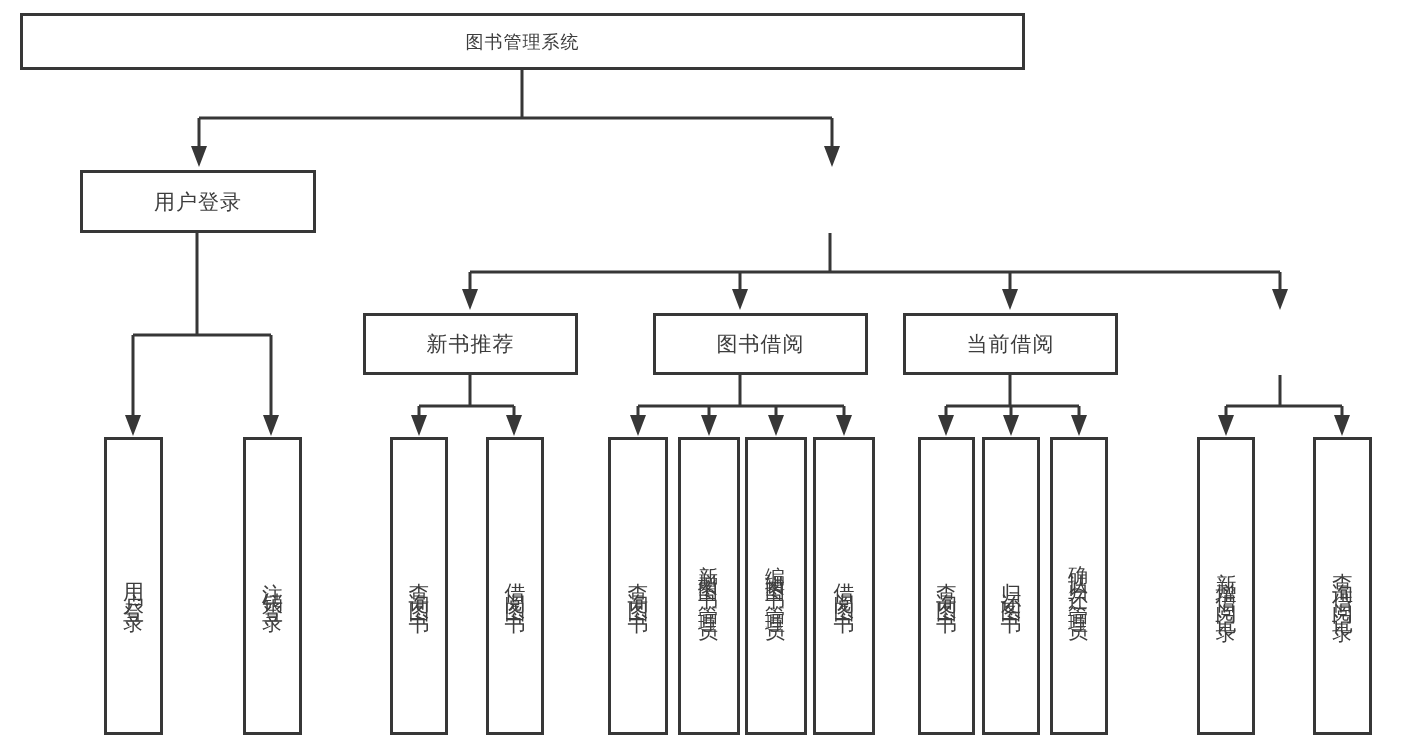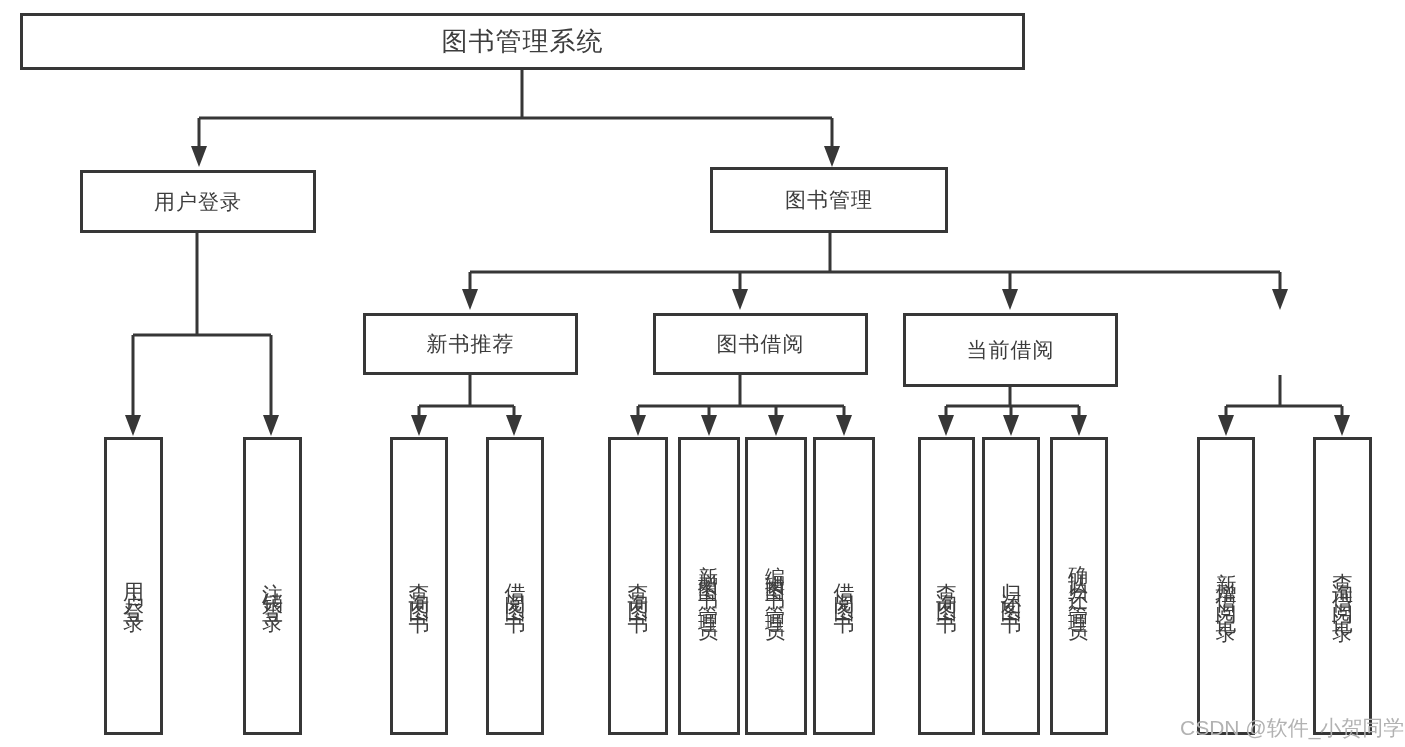--- a/index.html
+++ b/index.html
@@ -31,26 +31,26 @@
   .vbox {
     writing-mode: vertical-rl;
     text-orientation: mixed;
     font-size: 21px;
     letter-spacing: 10px;
     text-align: center;
   }
   .vlong { font-size: 20px; letter-spacing: 8px; }
 
   
-  .n-root      { left: 20px;   top: 13px;  width: 1005px; height: 57px; font-size: 26px; }
+  .n-root      { left: 20px;   top: 13px;  width: 1005px; height: 57px; font-size: 18px; }
   .n-login     { left: 80px;   top: 170px; width: 236px;  height: 63px; }
   .n-mgmt      { left: 710px;  top: 167px; width: 238px;  height: 66px; }
   .n-recommend { left: 363px;  top: 313px; width: 215px;  height: 62px; }
   .n-borrow    { left: 633px;  top: 313px; width: 215px;  height: 62px; margin-left: 20px; }
-  .n-current   { left: 903px;  top: 313px; width: 215px;  height: 74px; }
+  .n-current   { left: 903px;  top: 313px; width: 215px;  height: 62px; }
   .n-record    { left: 1173px; top: 313px; width: 215px;  height: 62px; }
 
   .l-1a { left: 104px;  top: 437px; width: 59px; height: 298px; }
   .l-1b { left: 243px;  top: 437px; width: 59px; height: 298px; }
   .l-2a { left: 390px;  top: 437px; width: 58px; height: 298px; }
   .l-2b { left: 486px;  top: 437px; width: 58px; height: 298px; }
   .l-3a { left: 608px;  top: 437px; width: 60px; height: 298px; }
   .l-3b { left: 678px;  top: 437px; width: 62px; height: 298px; }
   .l-3c { left: 745px;  top: 437px; width: 62px; height: 298px; }
   .l-3d { left: 813px;  top: 437px; width: 62px; height: 298px; }
@@ -91,21 +91,20 @@
              M630 415 L646 415 L638 436 Z M701 415 L717 415 L709 436 Z
              M768 415 L784 415 L776 436 Z M836 415 L852 415 L844 436 Z
              M938 415 L954 415 L946 436 Z M1003 415 L1019 415 L1011 436 Z
              M1071 415 L1087 415 L1079 436 Z M1218 415 L1234 415 L1226 436 Z
              M1334 415 L1350 415 L1342 436 Z"></path>
   </svg>
 
   <div class="box hbox n-root">图书管理系统</div>
 
   <div class="box hbox n-login">用户登录</div>
-  <div class="box hbox n-mgmt">图书管理</div>
 
   <div class="box hbox n-recommend">新书推荐</div>
   <div class="box hbox n-borrow">图书借阅</div>
   <div class="box hbox n-current">当前借阅</div>
 
   <div class="box vbox l-1a">用户登录</div>
   <div class="box vbox l-1b">注销登录</div>
 
   <div class="box vbox l-2a">查询图书</div>
   <div class="box vbox l-2b">借阅图书</div>
@@ -115,15 +114,14 @@
   <div class="box vbox vlong l-3c">编辑图书（管理员）</div>
   <div class="box vbox l-3d">借阅图书</div>
 
   <div class="box vbox l-4a">查询图书</div>
   <div class="box vbox l-4b">归还图书</div>
   <div class="box vbox vlong l-4c">确认归还（管理员）</div>
 
   <div class="box vbox l-5a">新增借阅记录</div>
   <div class="box vbox l-5b">查询借阅记录</div>
 
-  <div class="watermark">CSDN @软件_小贺同学</div>
 
 </div>
 
 </body></html>

